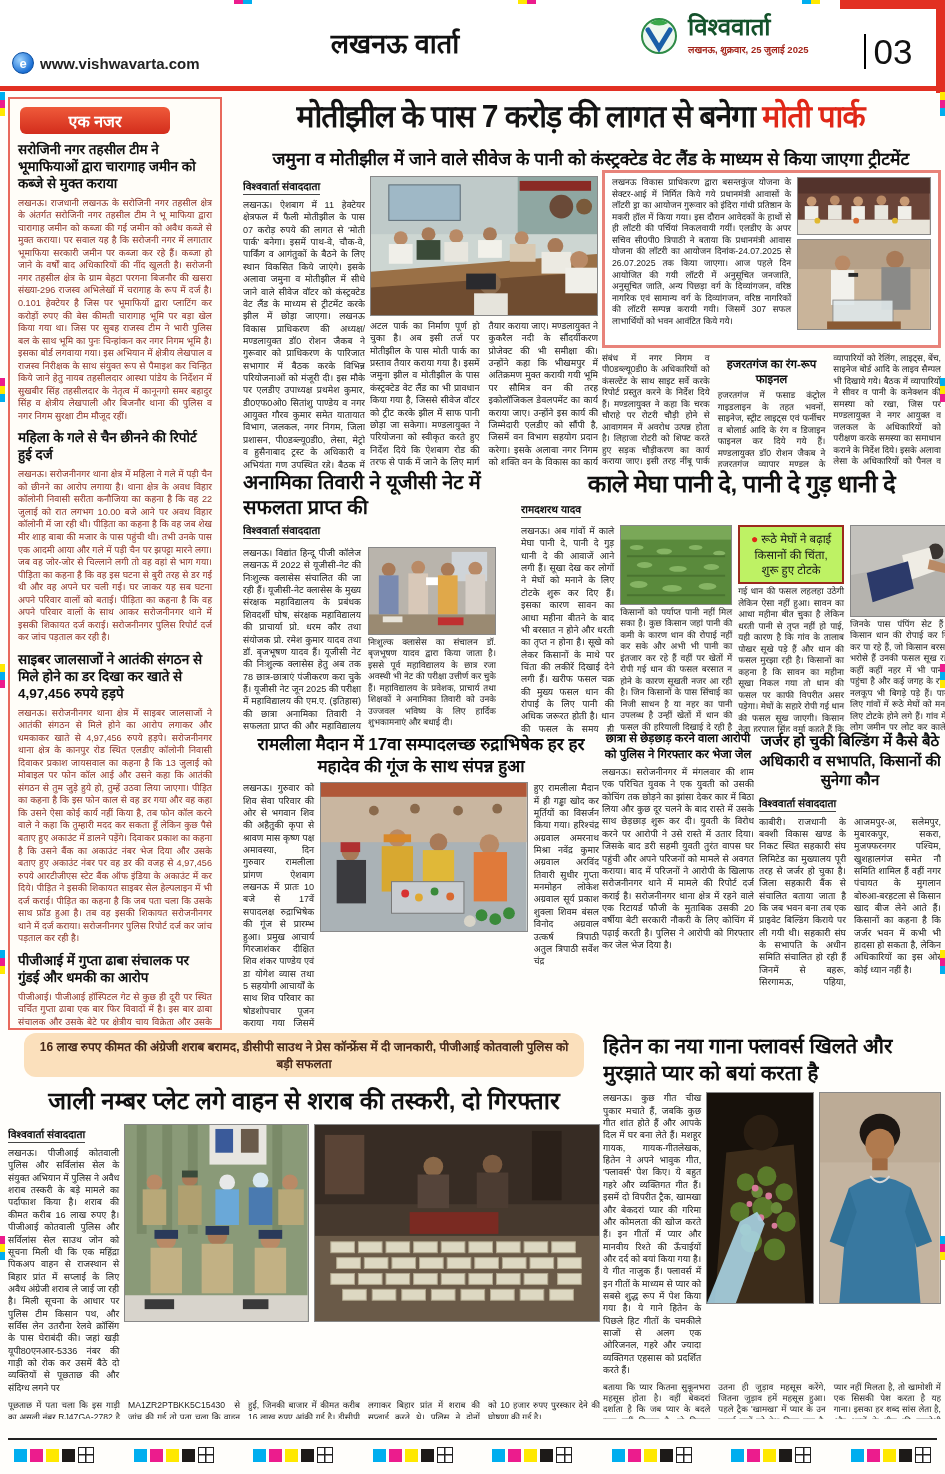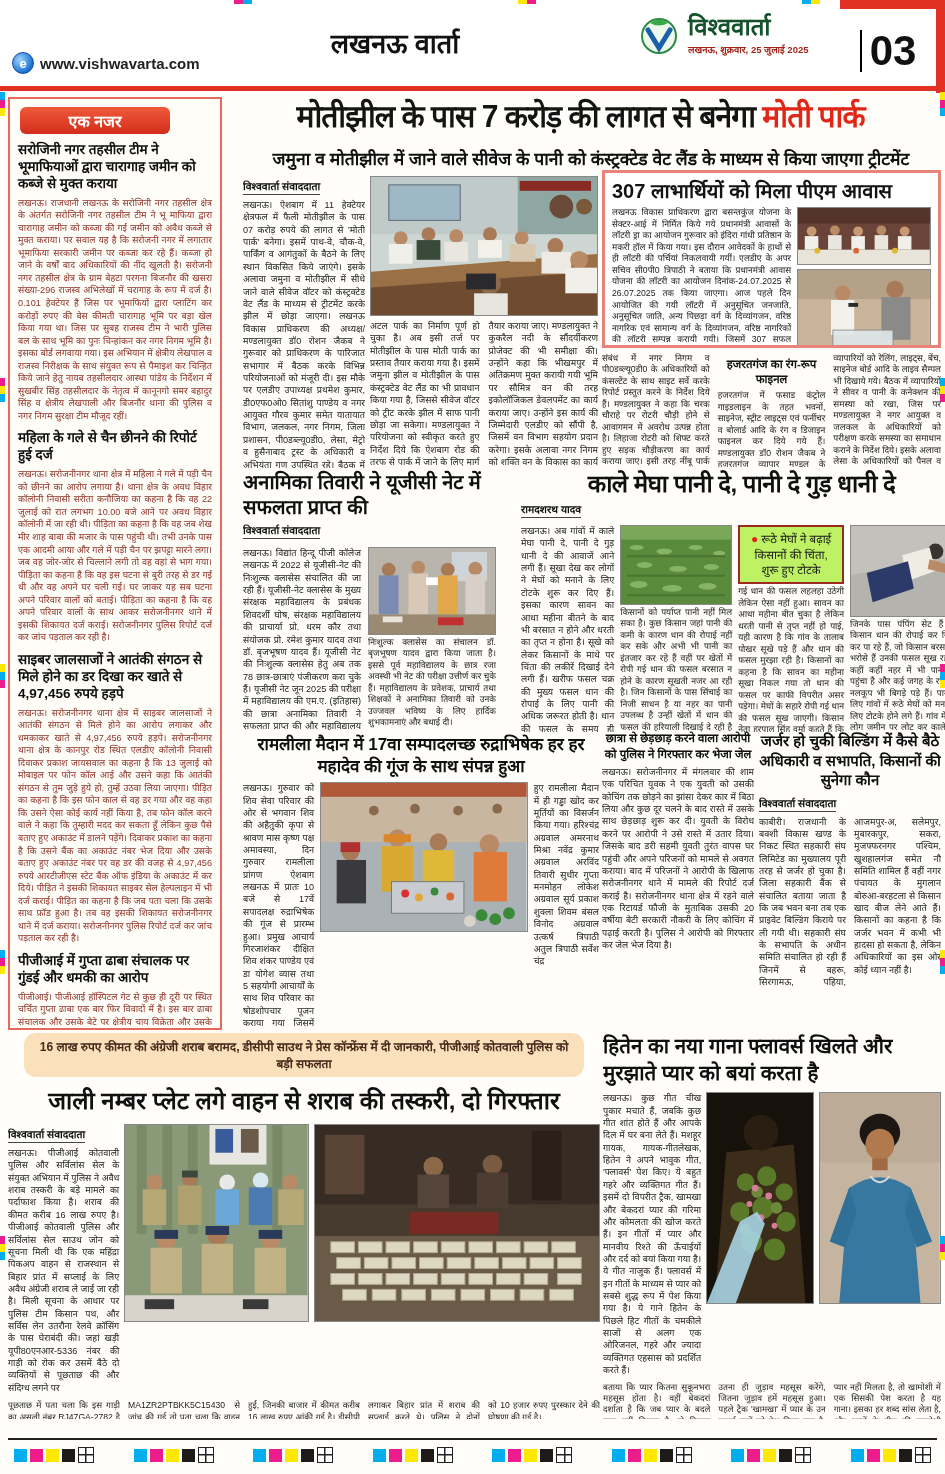--- a/index.html
+++ b/index.html
@@ -20,21 +20,21 @@
   .url-text{font-size:15px;font-weight:bold;color:#222;}
   .center-title{position:absolute;left:240px;top:24px;width:310px;text-align:center;
                 font-size:27px;font-weight:800;color:#111;}
   .brand-block{position:absolute;left:638px;top:14px;display:flex;gap:8px;align-items:center;}
   .brand-logo{width:42px;height:42px;}
   .brand-name{font-size:24px;font-weight:800;color:#14522b;line-height:1;}
   .brand-date{font-size:9.5px;font-weight:bold;color:#a3251a;margin-top:4px;}
   .pagenum-box{position:absolute;right:0;top:0;width:96px;height:84px;
                border-top:9px solid #e23022;border-right:9px solid #e23022;
                display:flex;align-items:center;justify-content:center;background:#fff;}
-  .pagenum{font-size:42px;font-weight:700;color:#111;border-left:2px solid #000;padding-left:8px;line-height:1;}
+  .pagenum{font-size:35px;font-weight:400;color:#111;border-left:2px solid #000;padding-left:8px;line-height:1;}
   .red-rule{position:absolute;left:0;top:86px;width:945px;height:5px;background:#e23022;}
 
   
   .sidebar{left:8px;top:97px;width:214px;height:933px;border:2px solid #e8695c;padding:6px 8px;box-sizing:border-box;background:#fffdf8;}
   .badge{width:150px;height:27px;background:linear-gradient(#ef5a3a,#d32d1c);border-radius:6px;
          color:#fff;font-size:16px;font-weight:800;display:flex;align-items:center;justify-content:center;margin:2px 0 8px 2px;}
   .sb-title{font-size:13.5px;line-height:1.25;color:#0f0f0f;margin:8px 0 4px;}
   .sb-body{font-size:9.1px;line-height:1.38;color:#8d3328;text-align:justify;}
 
   
@@ -199,21 +199,20 @@
       <rect x="104" y="118" width="34" height="22" fill="#e6e4dc"></rect>
     <rect x="96" y="98" width="30" height="16" fill="#2a2a2e"></rect>
   </svg>
 
   <div class="main-cols23 abs hide">
     <p class="body-txt">अटल पार्क का निर्माण पूर्ण हो चुका है। अब इसी तर्ज पर मोतीझील के पास मोती पार्क का प्रस्ताव तैयार कराया गया है। इसमें जमुना झील व मोतीझील के पास कंस्ट्रक्टेड वेट लैंड का भी प्रावधान किया गया है, जिससे सीवेज वॉटर को ट्रीट करके झील में साफ पानी छोड़ा जा सकेगा। मण्डलायुक्त ने परियोजना को स्वीकृत करते हुए निर्देश दिये कि ऐशबाग रोड की तरफ से पार्क में जाने के लिए मार्ग तैयार कराया जाए। मण्डलायुक्त ने कुकरैल नदी के सौंदर्यीकरण प्रोजेक्ट की भी समीक्षा की। उन्होंने कहा कि भीखमपुर में अतिक्रमण मुक्त करायी गयी भूमि पर सौमित्र वन की तरह इकोलॉजिकल डेवलपमेंट का कार्य कराया जाए। उन्होंने इस कार्य की जिम्मेदारी एलडीए को सौंपी है, जिसमें वन विभाग सहयोग प्रदान करेगा। इसके अलावा नगर निगम को शक्ति वन के विकास का कार्य शीघ्र शुरू कराने के निर्देश दिये गये।</p>
 
   </div>
 
   <section class="pm-box abs hide">
-    <h3 class="pm-head">307 लाभार्थियों को मिला पीएम आवास</h3>
     <div class="pm-row">
       <p class="pm-body jus">लखनऊ विकास प्राधिकरण द्वारा बसन्तकुंज योजना के सेक्टर-आई में निर्मित किये गये प्रधानमंत्री आवासों के लॉटरी ड्रा का आयोजन गुरूवार को इंदिरा गांधी प्रतिष्ठान के मकरी हॉल में किया गया। इस दौरान आवेदकों के हाथों से ही लॉटरी की पर्चियां निकलवायी गयीं। एलडीए के अपर सचिव सी0पी0 त्रिपाठी ने बताया कि प्रधानमंत्री आवास योजना की लॉटरी का आयोजन दिनांक-24.07.2025 से 26.07.2025 तक किया जाएगा। आज पहले दिन आयोजित की गयी लॉटरी में अनुसूचित जनजाति, अनुसूचित जाति, अन्य पिछड़ा वर्ग के दिव्यांगजन, वरिष्ठ नागरिक एवं सामान्य वर्ग के दिव्यांगजन, वरिष्ठ नागरिकों की लॉटरी सम्पन्न करायी गयी। जिसमें 307 सफल लाभार्थियों को भवन आवंटित किये गये।</p>
       <div class="pm-photos">
         <svg class="photo-frame" viewBox="0 0 136 58" preserveAspectRatio="none">
           <rect width="136" height="58" fill="#6a4438"></rect>
           <rect y="0" width="136" height="16" fill="#53332c"></rect>
           <circle cx="14" cy="24" r="5" fill="#c89a74"></circle>
             <rect x="7" y="29" width="14" height="14" fill="#f0efe9"></rect>
           <circle cx="38" cy="23" r="5" fill="#b98a66"></circle>
             <rect x="31" y="28" width="14" height="15" fill="#e8e6de"></rect>

